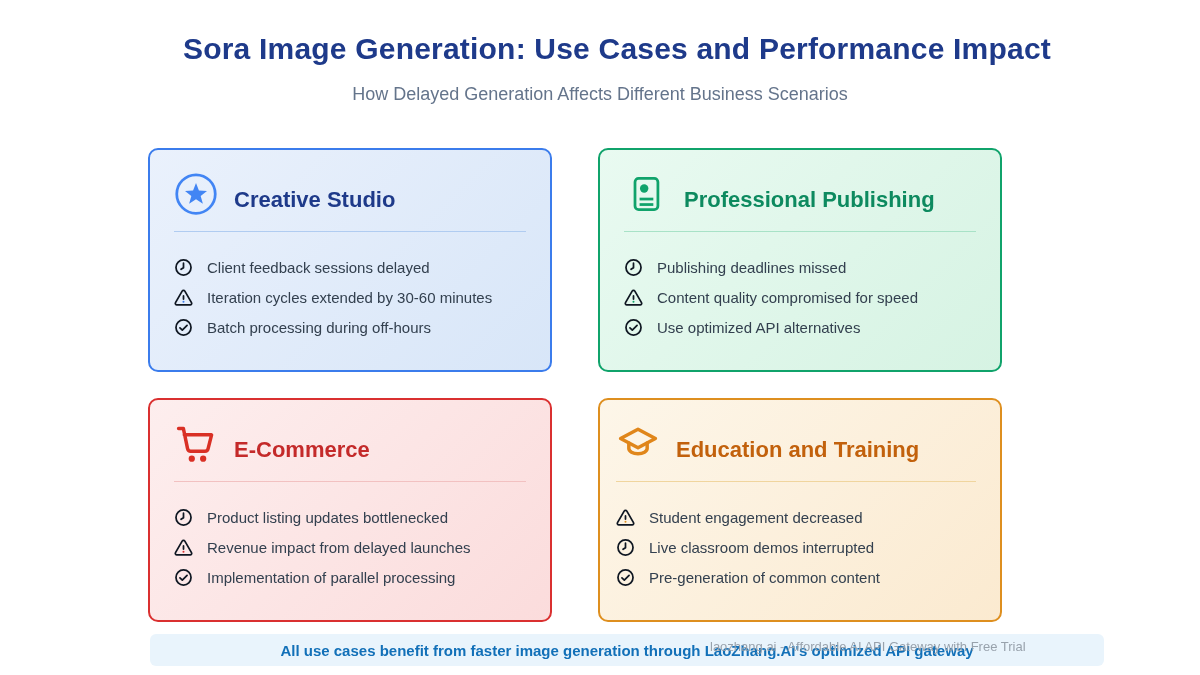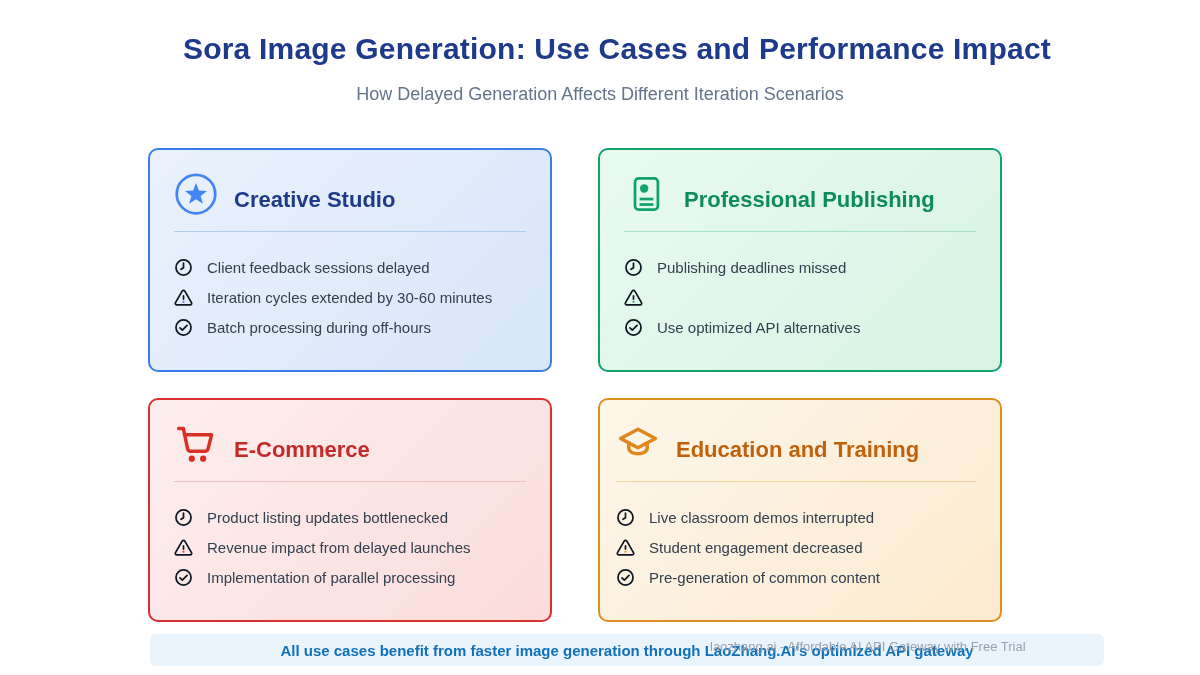--- a/index.html
+++ b/index.html
@@ -85,21 +85,21 @@
     position: absolute; left: 710px; top: 639px; z-index: 2;
     font-size: 13px; color: rgba(148, 157, 168, 0.95); white-space: nowrap;
   }
 </style>
 </head>
 <body>
 
 <div class="stage">
 
   <div class="title">Sora Image Generation: Use Cases and Performance Impact</div>
-  <div class="subtitle">How Delayed Generation Affects Different Iteration Scenarios</div>
+  <div class="subtitle">How Delayed Generation Affects Different Business Scenarios</div>
 
   <div class="cards">
 
     <div class="card card--blue">
       <div class="card-header">
         <span class="card-icon">
           <svg viewBox="0 0 48 48" fill="none">
             <circle cx="24" cy="24" r="21" stroke="currentColor" stroke-width="3"></circle>
             <path d="M24 12l3.2 8.2 8.8.4-6.9 5.6 2.4 8.5-7.5-4.9-7.5 4.9 2.4-8.5-6.9-5.6 8.8-.4z" fill="currentColor"></path>
           </svg>
@@ -163,20 +163,21 @@
           <span class="item-text">Publishing deadlines missed</span>
         </li>
         <li class="item">
           <span class="item-icon">
             <svg viewBox="0 0 24 24" fill="none" stroke="#0f1722" stroke-width="2.2" stroke-linecap="round" stroke-linejoin="round">
                 <path d="M10.3 3.9 1.9 18.4a2 2 0 0 0 1.7 3h16.8a2 2 0 0 0 1.7-3L13.7 3.9a2 2 0 0 0-3.4 0z"></path>
                 <line x1="12" y1="10" x2="12" y2="14"></line>
                 <circle class="accent-dot" cx="12" cy="17.4" r="1.3" stroke="none"></circle>
               </svg>
           </span>
+          <span class="item-text">Content quality compromised for speed</span>
         </li>
         <li class="item">
           <span class="item-icon">
             <svg viewBox="0 0 24 24" fill="none" stroke="#0f1722" stroke-width="2.2" stroke-linecap="round" stroke-linejoin="round">
                 <circle cx="12" cy="12" r="9.5"></circle>
                 <polyline points="7.5 12.5 10.5 15.4 16.5 9.4"></polyline>
               </svg>
           </span>
           <span class="item-text">Use optimized API alternatives</span>
         </li>
@@ -235,35 +236,35 @@
             <path d="M7 11.4v3.1c0 1.5 2.2 2.8 5 2.8s5-1.3 5-2.8v-3.1"></path>
           </svg>
         </span>
         <span class="card-title">Education and Training</span>
       </div>
       <div class="divider"></div>
       <ul class="item-list">
         <li class="item">
           <span class="item-icon">
             <svg viewBox="0 0 24 24" fill="none" stroke="#0f1722" stroke-width="2.2" stroke-linecap="round" stroke-linejoin="round">
+                <path d="M10.3 3.9 1.9 18.4a2 2 0 0 0 1.7 3h16.8a2 2 0 0 0 1.7-3L13.7 3.9a2 2 0 0 0-3.4 0z"></path>
+                <line x1="12" y1="10" x2="12" y2="14"></line>
+                <circle class="accent-dot" cx="12" cy="17.4" r="1.3" stroke="none"></circle>
+              </svg>
+          </span>
+          <span class="item-text">Student engagement decreased</span>
+        </li>
+        <li class="item">
+          <span class="item-icon">
+            <svg viewBox="0 0 24 24" fill="none" stroke="#0f1722" stroke-width="2.2" stroke-linecap="round" stroke-linejoin="round">
                 <circle cx="12" cy="12" r="9.5"></circle>
                 <polyline points="12 6.5 12 12.3 8.9 14.3"></polyline>
               </svg>
           </span>
           <span class="item-text">Live classroom demos interrupted</span>
-        </li>
-        <li class="item">
-          <span class="item-icon">
-            <svg viewBox="0 0 24 24" fill="none" stroke="#0f1722" stroke-width="2.2" stroke-linecap="round" stroke-linejoin="round">
-                <path d="M10.3 3.9 1.9 18.4a2 2 0 0 0 1.7 3h16.8a2 2 0 0 0 1.7-3L13.7 3.9a2 2 0 0 0-3.4 0z"></path>
-                <line x1="12" y1="10" x2="12" y2="14"></line>
-                <circle class="accent-dot" cx="12" cy="17.4" r="1.3" stroke="none"></circle>
-              </svg>
-          </span>
-          <span class="item-text">Student engagement decreased</span>
         </li>
         <li class="item">
           <span class="item-icon">
             <svg viewBox="0 0 24 24" fill="none" stroke="#0f1722" stroke-width="2.2" stroke-linecap="round" stroke-linejoin="round">
                 <circle cx="12" cy="12" r="9.5"></circle>
                 <polyline points="7.5 12.5 10.5 15.4 16.5 9.4"></polyline>
               </svg>
           </span>
           <span class="item-text">Pre-generation of common content</span>
         </li>

